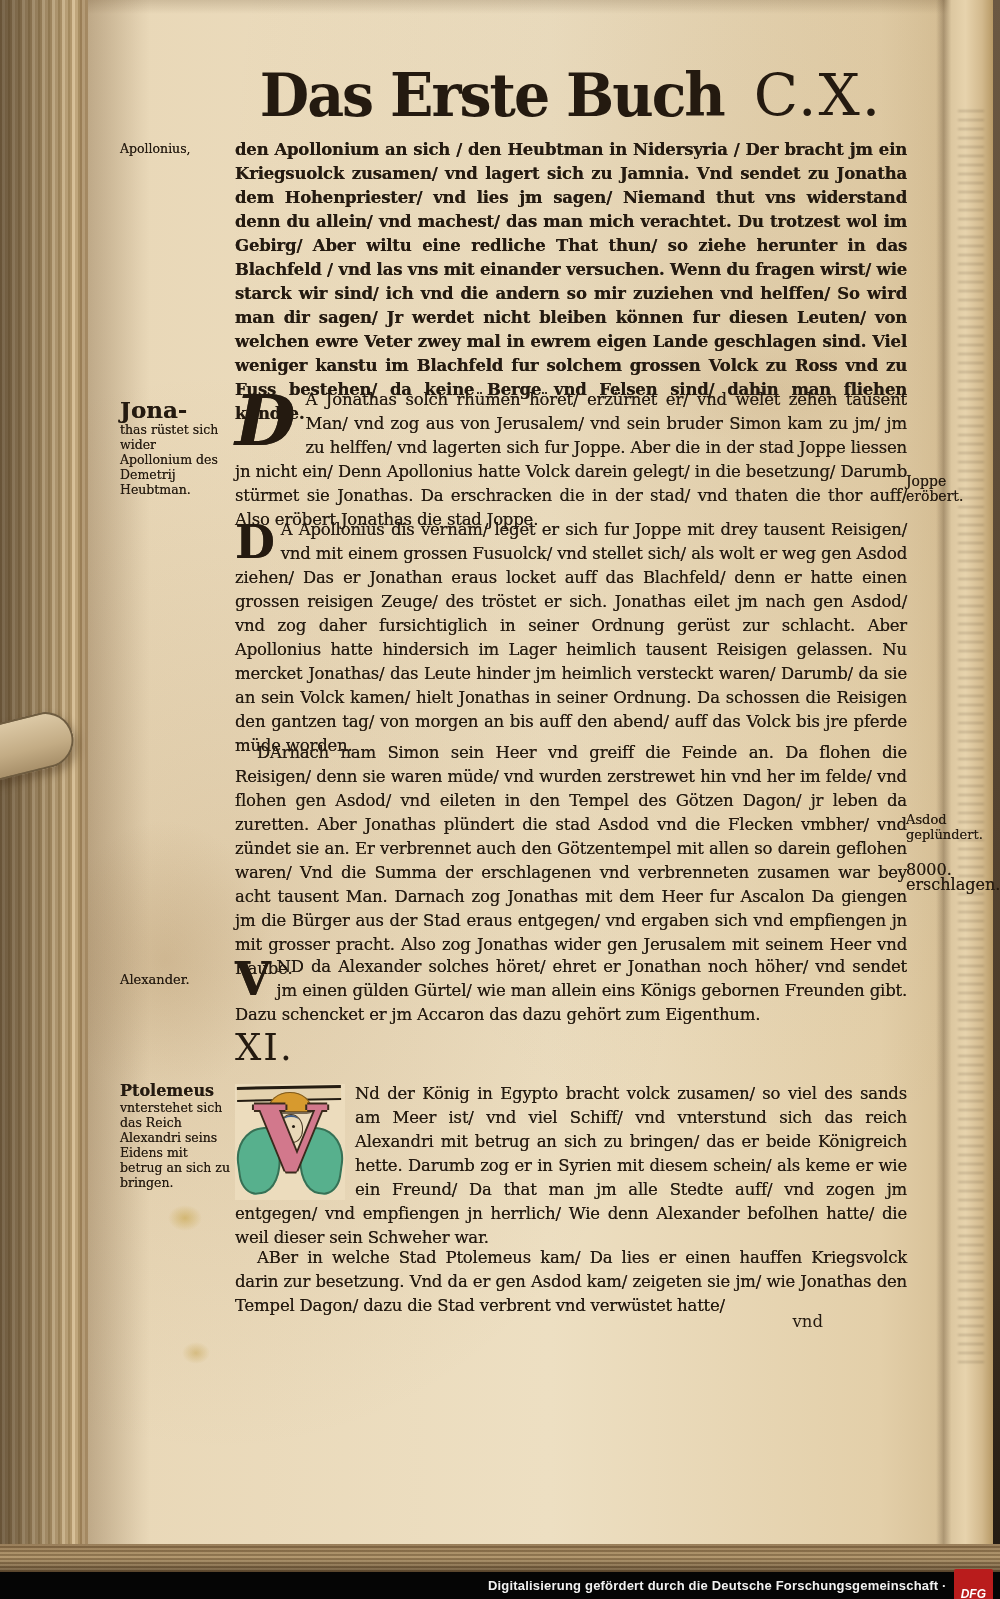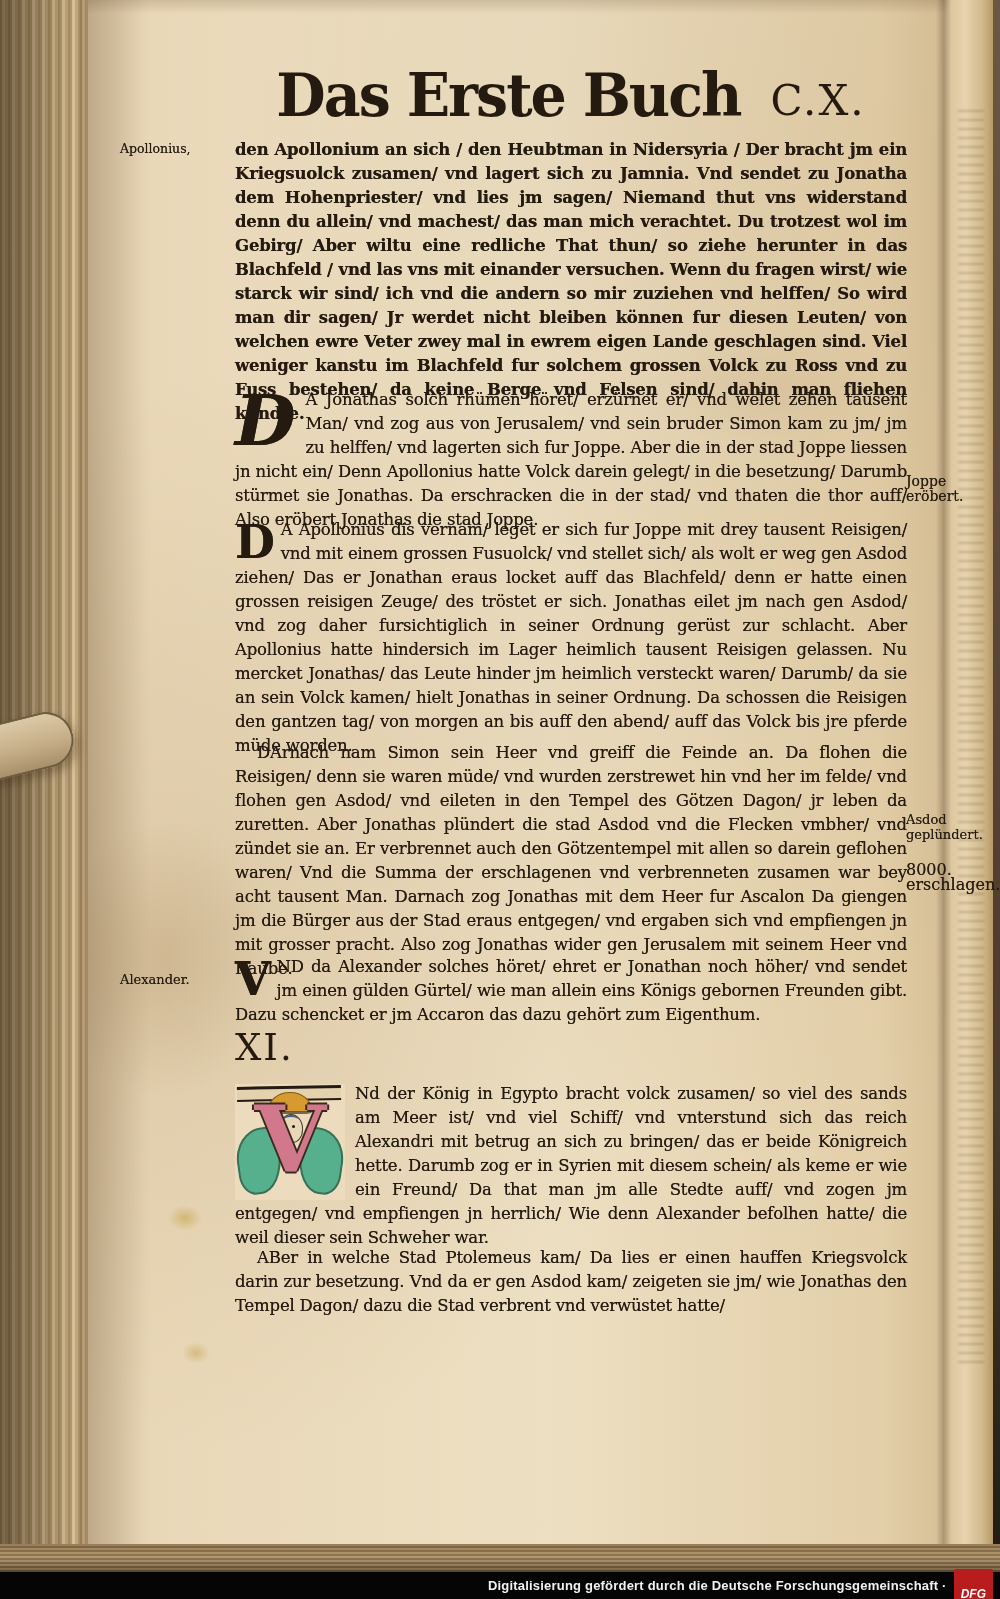--- a/index.html
+++ b/index.html
@@ -45,21 +45,21 @@
   .bottom-edge{position:absolute;left:0;top:1544px;width:1000px;height:29px;
     background:
       repeating-linear-gradient(180deg, rgba(255,240,210,.12) 0 2px, rgba(40,25,10,.18) 2px 4px),
       linear-gradient(180deg,#8a6e49,#a98d62 45%,#5f4a30);}
 
   
   .hdr{position:absolute;left:235px;top:66px;width:672px;display:flex;
        justify-content:center;align-items:baseline;gap:30px;}
   .hdr-title{font-size:57px;font-weight:bold;letter-spacing:-2px;line-height:1;
        transform:scaleY(1.04);}
-  .hdr-chap{font-size:42px;letter-spacing:2px;line-height:1;}
+  .hdr-chap{font-size:58px;letter-spacing:2px;line-height:1;}
 
   
   .para{position:absolute;left:235px;width:672px;text-align:justify;
         font-size:16.5px;line-height:24px;letter-spacing:-.2px;
         text-shadow:0 0 .4px rgba(36,26,16,.8);}
   .p1{top:138px;font-weight:bold;}
   .p2{top:388px;}
   .p3{top:518px;}
   .p4{top:741px;text-indent:22px;}
   .p5{top:955px;}
@@ -134,21 +134,29 @@
   <div class="curl-text"></div>
   <div class="photo-edge"></div>
   <div class="bottom-edge"></div>
 
   <div class="hdr">
     <span class="hdr-title">Das Erste Buch</span>
     <span class="hdr-chap">C.X.</span>
   </div>
 
   <div class="mnote left" style="top:141px">Apollonius,</div>
+  <div class="mnote left" style="top:398px">
+    <span class="mnote-big">Jona-</span>
+    <span>thas rüstet sich wider Apollonium des Demetrij Heubtman.</span>
+  </div>
   <div class="mnote left" style="top:972px;font-size:13px">Alexander.</div>
+  <div class="mnote left" style="top:1082px">
+    <span class="mnote-med">Ptolemeus</span>
+    <span>vnterstehet sich das Reich Alexandri seins Eidens mit betrug an sich zu bringen.</span>
+  </div>
 
   <div class="mnote right" style="top:474px;font-size:14px">Joppe eröbert.</div>
   <div class="mnote right" style="top:812px;font-size:13px">Asdod geplündert.</div>
   <div class="mnote right" style="top:862px;font-size:16px">8000. erschlagen.</div>
 
   <div class="para p1">den Apollonium an sich / den Heubtman in Nidersyria / Der bracht jm ein Kriegsuolck zusamen/ vnd lagert sich zu Jamnia. Vnd sendet zu Jonatha dem Hohenpriester/ vnd lies jm sagen/ Niemand thut vns widerstand denn du allein/ vnd machest/ das man mich verachtet. Du trotzest wol im Gebirg/ Aber wiltu eine redliche That thun/ so ziehe herunter in das Blachfeld / vnd las vns mit einander versuchen. Wenn du fragen wirst/ wie starck wir sind/ ich vnd die andern so mir zuziehen vnd helffen/ So wird man dir sagen/ Jr werdet nicht bleiben können fur diesen Leuten/ von welchen ewre Veter zwey mal in ewrem eigen Lande geschlagen sind. Viel weniger kanstu im Blachfeld fur solchem grossen Volck zu Ross vnd zu Fuss bestehen/ da keine Berge vnd Felsen sind/ dahin man fliehen kündte.</div>
 
   <div class="para p2">
     <span class="dropcap dc-big">D</span><span>A Jonathas solch rhümen höret/ erzürnet er/ vnd welet zehen tausent Man/ vnd zog aus von Jerusalem/ vnd sein bruder Simon kam zu jm/ jm zu helffen/ vnd lagerten sich fur Joppe. Aber die in der stad Joppe liessen jn nicht ein/ Denn Apollonius hatte Volck darein gelegt/ in die besetzung/ Darumb stürmet sie Jonathas. Da erschracken die in der stad/ vnd thaten die thor auff/ Also eröbert Jonathas die stad Joppe.</span>
   </div>
@@ -171,19 +179,20 @@
       <span class="wc-leaf wc-leaf-l"></span>
       <span class="wc-leaf wc-leaf-r"></span>
       <span class="wc-plume"></span>
       <span class="wc-face"></span>
       <span class="wc-letter">V</span>
     </span><span>Nd der König in Egypto bracht volck zusamen/ so viel des sands am Meer ist/ vnd viel Schiff/ vnd vnterstund sich das reich Alexandri mit betrug an sich zu bringen/ das er beide Königreich hette. Darumb zog er in Syrien mit diesem schein/ als keme er wie ein Freund/ Da that man jm alle Stedte auff/ vnd zogen jm entgegen/ vnd empfiengen jn herrlich/ Wie denn Alexander befolhen hatte/ die weil dieser sein Schweher war.</span>
   </div>
 
   <div class="para p7">ABer in welche Stad Ptolemeus kam/ Da lies er einen hauffen Kriegsvolck darin zur besetzung. Vnd da er gen Asdod kam/ zeigeten sie jm/ wie Jonathas den Tempel Dagon/ dazu die Stad verbrent vnd verwüstet hatte/</div>
 
+  <div class="catchword">vnd</div>
 
   <div class="dfg-bar">
     <span class="dfg-credit">Digitalisierung gefördert durch die Deutsche Forschungsgemeinschaft ·</span>
     <span class="dfg-logo">DFG</span>
   </div>
 
 </div>
 
 </body></html>

